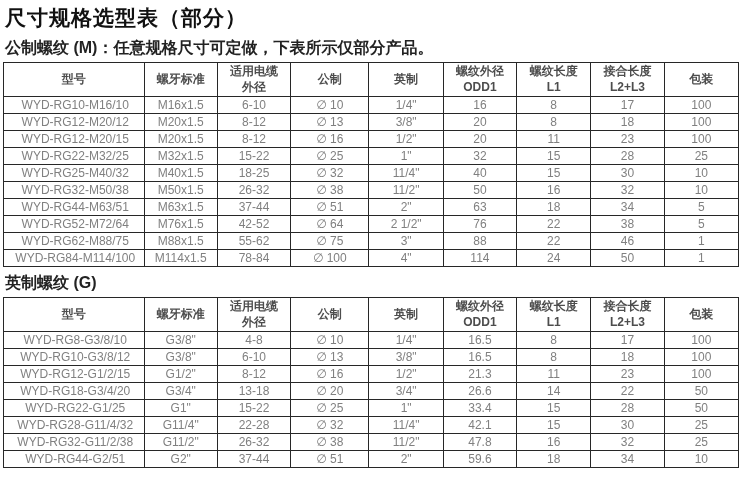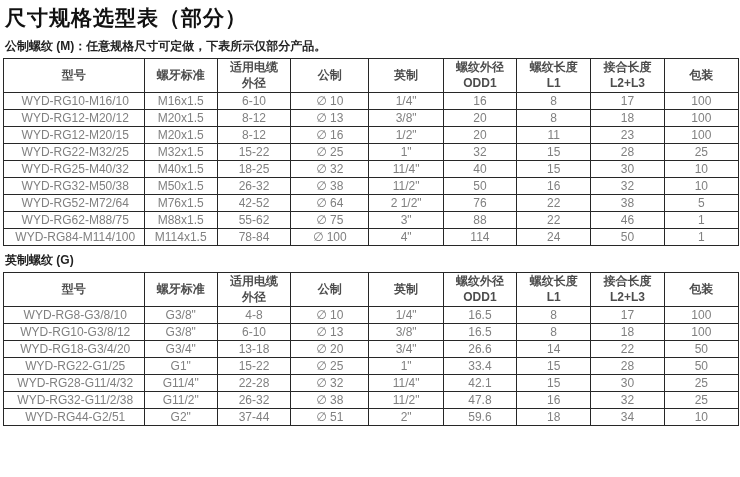--- a/index.html
+++ b/index.html
@@ -1,20 +1,20 @@
 <!DOCTYPE html>
 <html><head>
 <meta charset="utf-8">
 <style>
   html,body{margin:0;padding:0;background:#fff;}
   body{font-family:"Liberation Sans","DejaVu Sans",sans-serif;width:740px;}
   .page{width:740px;box-sizing:border-box;padding:2px 2px 0 2px;}
   h1.title{font-size:21px;line-height:1.1;font-weight:bold;color:#111;
     margin:4px 0 9px 3px;letter-spacing:1px;}
-  .subtitle{font-size:12px;font-weight:bold;color:#222;margin:3px 0 3px 3px;}
+  .subtitle{font-size:16px;font-weight:bold;color:#222;margin:3px 0 3px 3px;}
   table.spec{border-collapse:collapse;width:736px;table-layout:fixed;margin:0 0 6px 1px;}
   .spec th,.spec td{border:1px solid #272727;font-size:12px;padding:0 3px;
     overflow:hidden;box-sizing:border-box;}
   .spec th{color:#4d4d4d;font-weight:bold;height:34px;text-align:center;
     white-space:pre-line;line-height:1.3;}
   .spec td{color:#808080;height:17px;text-align:center;white-space:nowrap;}
   .spec td.model{text-align:center;padding-left:6px;}
 </style>
 </head>
 <body>
@@ -113,20 +113,31 @@
             <td>M50x1.5</td>
             <td>26-32</td>
             <td>∅ 38</td>
             <td>11/2"</td>
             <td>50</td>
             <td>16</td>
             <td>32</td>
             <td>10</td>
           </tr>
           <tr>
+            <td class="model">WYD-RG44-M63/51</td>
+            <td>M63x1.5</td>
+            <td>37-44</td>
+            <td>∅ 51</td>
+            <td>2"</td>
+            <td>63</td>
+            <td>18</td>
+            <td>34</td>
+            <td>5</td>
+          </tr>
+          <tr>
             <td class="model">WYD-RG52-M72/64</td>
             <td>M76x1.5</td>
             <td>42-52</td>
             <td>∅ 64</td>
             <td>2 1/2"</td>
             <td>76</td>
             <td>22</td>
             <td>38</td>
             <td>5</td>
           </tr>
@@ -201,20 +212,31 @@
             <td>G3/8"</td>
             <td>6-10</td>
             <td>∅ 13</td>
             <td>3/8"</td>
             <td>16.5</td>
             <td>8</td>
             <td>18</td>
             <td>100</td>
           </tr>
           <tr>
+            <td class="model">WYD-RG12-G1/2/15</td>
+            <td>G1/2"</td>
+            <td>8-12</td>
+            <td>∅ 16</td>
+            <td>1/2"</td>
+            <td>21.3</td>
+            <td>11</td>
+            <td>23</td>
+            <td>100</td>
+          </tr>
+          <tr>
             <td class="model">WYD-RG18-G3/4/20</td>
             <td>G3/4"</td>
             <td>13-18</td>
             <td>∅ 20</td>
             <td>3/4"</td>
             <td>26.6</td>
             <td>14</td>
             <td>22</td>
             <td>50</td>
           </tr>

